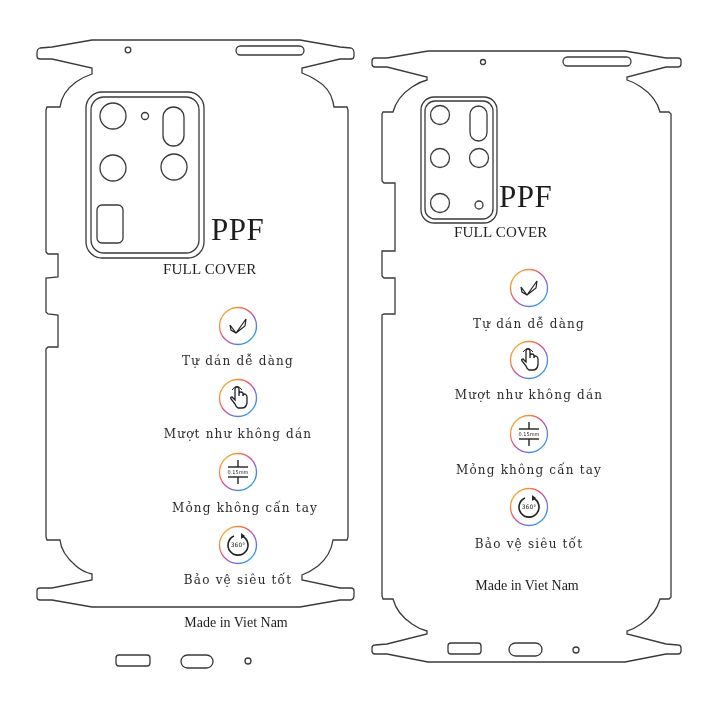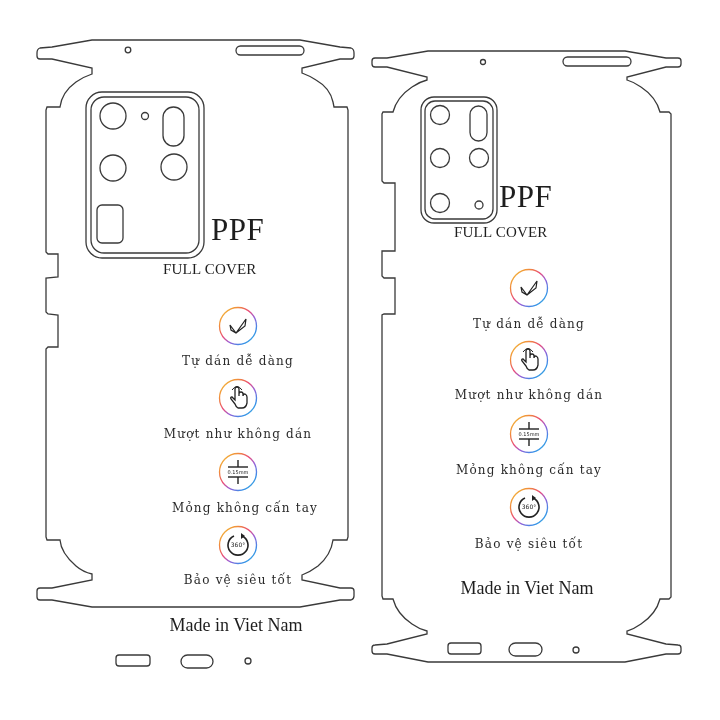--- a/index.html
+++ b/index.html
@@ -3,21 +3,21 @@
 <meta charset="utf-8">
 <style>
   html, body { margin: 0; padding: 0; background: #ffffff; }
   body { width: 720px; height: 720px; position: relative; overflow: hidden; font-family: "DejaVu Serif", serif; }
   .panel { position: absolute; top: 0; left: 0; width: 720px; height: 720px; }
   svg.outline { position: absolute; top: 0; left: 0; width: 720px; height: 720px; }
   .txt { position: absolute; color: #222; white-space: nowrap; text-align: left; }
   .ppf { font-family: "Liberation Serif", serif; font-size: 31px; line-height: 1; letter-spacing: 0.5px; color: #1e1e1e; }
   .full { font-family: "Liberation Serif", serif; font-size: 15px; line-height: 1; color: #1e1e1e; letter-spacing: 0.2px; }
   .feat-label { font-family: "DejaVu Serif", serif; font-size: 12px; letter-spacing: 1.2px; color: #2a2a2a; transform: translateX(-50%); }
-  .made { font-family: "Liberation Serif", serif; font-size: 18px; color: #1e1e1e; transform: translateX(-50%); }
+  .made { font-family: "Liberation Serif", serif; font-size: 14px; color: #1e1e1e; transform: translateX(-50%); }
   .icon { position: absolute; width: 40px; height: 40px; transform: translate(-50%, -50%); }
 </style>
 </head>
 <body>
 
 <div class="panel">
   <svg class="outline" viewBox="0 0 720 720" fill="none" stroke="#3a3a3a" stroke-width="1.3">
 
     <path d="M92,40 L300,40 L340,47 L351,48 Q354,49 354,53 L354,56 Q354,59 351,59 L340,59 L302,68 L302,73 Q310,76 316,80 Q330,88 333,102 L334,107 L347,107 L348,110 L348,537 L347,540 L333,540 Q331,555 318,566 Q310,572 302,575 L302,580 L340,588 L351,588 Q354,588 354,591 L354,596 Q354,599 351,600 L340,600 L300,607 L92,607 L52,600 L40,600 Q37,600 37,597 L37,591 Q37,588 40,588 L52,588 L92,580 L92,574 Q83,572 76,566 Q61,553 60,540 L47,540 L46,537 L46,349 L48,347 L58,347 L58,315 L48,314 L46,312 L46,278 L58,277 L58,254 L48,254 L46,252 L46,110 L47,107 L60,107 Q62,92 76,82 Q83,77 92,74 L92,68 L52,59 L40,59 Q37,59 37,56 L37,53 Q37,49 40,48 L52,47 Z" transform="translate(0,0)"></path>
   </svg>

